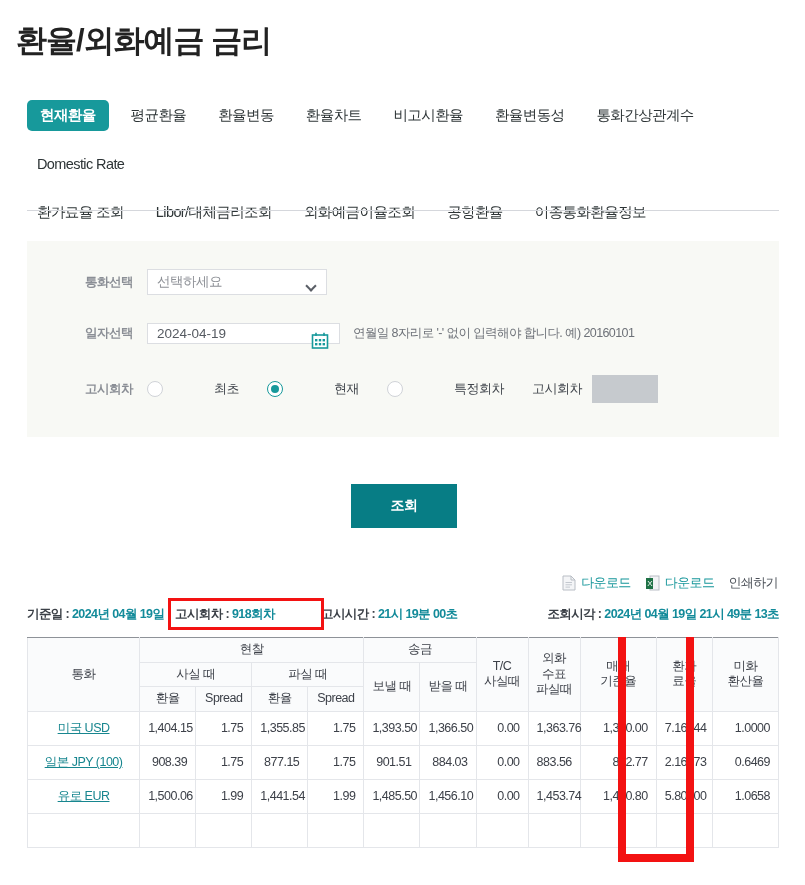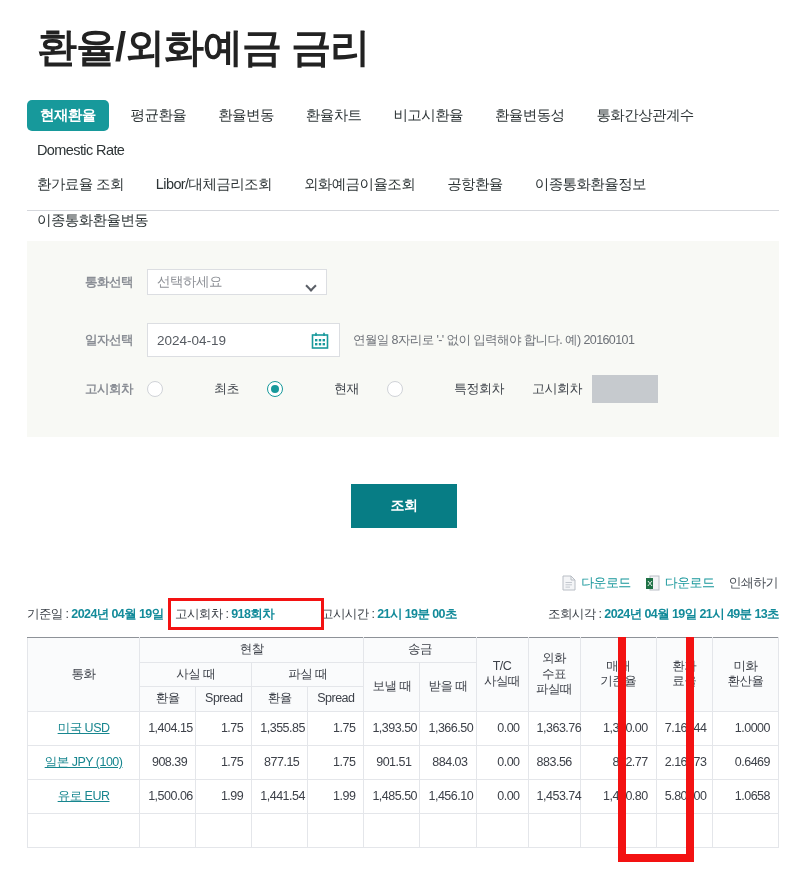--- a/index.html
+++ b/index.html
@@ -10,40 +10,40 @@
     background: #ffffff;
     font-family: "Liberation Sans", "DejaVu Sans", sans-serif;
     color: #333;
     overflow: hidden;
   }
   .page { position: relative; width: 805px; height: 885px; }
 
   
   .page-title {
     position: absolute;
-    left: 37px; top: 20px;
-    font-size: 40px;
+    left: 16px; top: 20px;
+    font-size: 31px;
     font-weight: bold;
     letter-spacing: -1px;
     color: #222222;
   }
 
   
   .tabs {
     position: absolute;
     left: 27px; top: 100px;
     width: 752px;
   }
   .tab-row { display: flex; flex-wrap: wrap; align-items: center; }
   .tab {
     font-size: 14.5px;
     color: #2d3436;
     padding: 6px 10px;
     margin-right: 12px;
-    margin-bottom: 5px;
+    margin-bottom: 19px;
     white-space: nowrap;
     letter-spacing: -0.6px;
     cursor: pointer;
   }
   .tab.active {
     background: #17999b;
     color: #ffffff;
     border-radius: 5px;
     font-weight: bold;
     padding: 6px 13px;
@@ -86,21 +86,21 @@
     letter-spacing: -0.5px;
   }
   .chev {
     position: absolute; right: 11px; top: 12px;
     width: 8px; height: 8px;
     border-right: 2px solid #5a5e66;
     border-bottom: 2px solid #5a5e66;
     transform: rotate(45deg);
   }
   .date-box {
-    width: 193px; height: 34px;
+    width: 193px; height: 21px;
     background: #ffffff;
     border: 1px solid #dcdee2;
     display: flex; align-items: center;
     padding: 0 9px;
     font-size: 13.5px;
     color: #555a61;
     position: relative;
     cursor: text;
   }
   .cal-ico { position: absolute; right: 9px; top: 7px; }
@@ -179,20 +179,21 @@
   .print-link { color: #4b5058; letter-spacing: -0.6px; cursor: pointer; }
 
   
   .info-line {
     position: absolute;
     left: 27px; top: 602px;
     width: 752px; height: 24px;
     font-size: 12.5px;
     color: #3b4047;
     letter-spacing: -0.6px;
+    font-weight: bold;
   }
   .info-seg { position: absolute; white-space: nowrap; top: 4px; }
   .info-seg b { color: #138b9a; }
   .seg1 { left: 0px; }
   .seg2 { left: 148px; }
   .seg3 { left: 294px; }
   .seg4 { right: 0px; }
   .hl-box {
     position: absolute;
     left: 141px; top: -4px;

